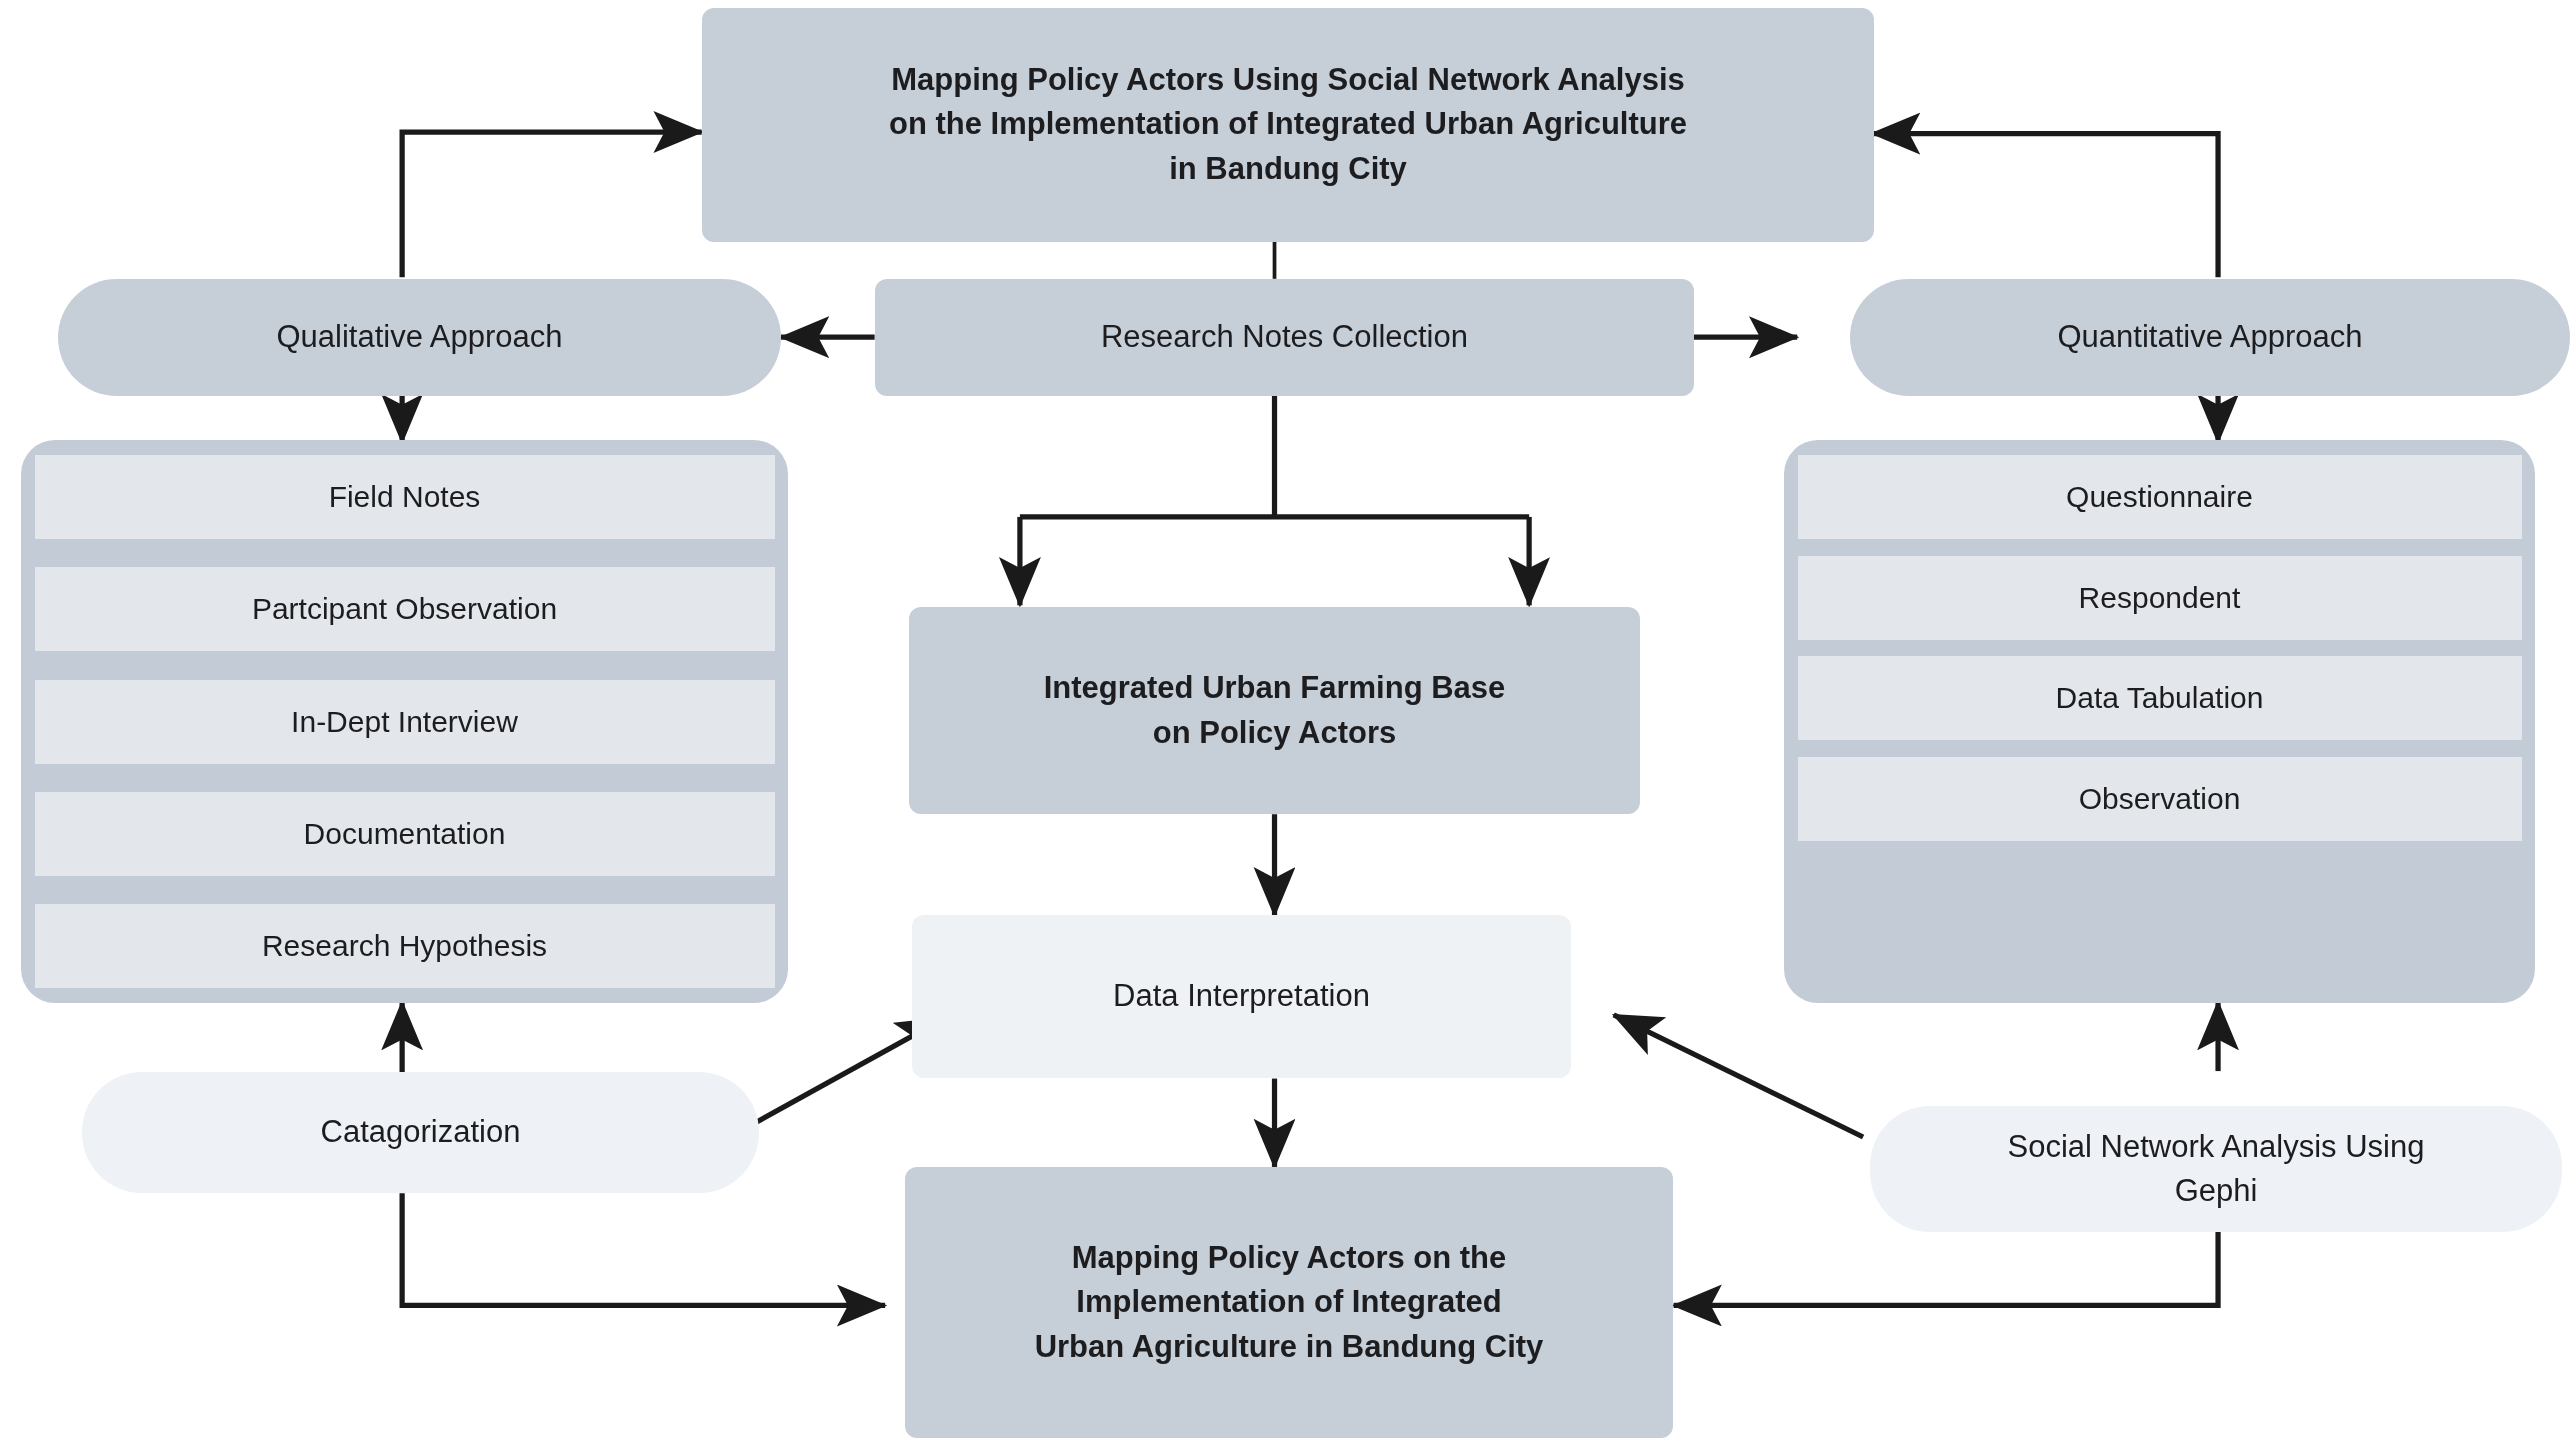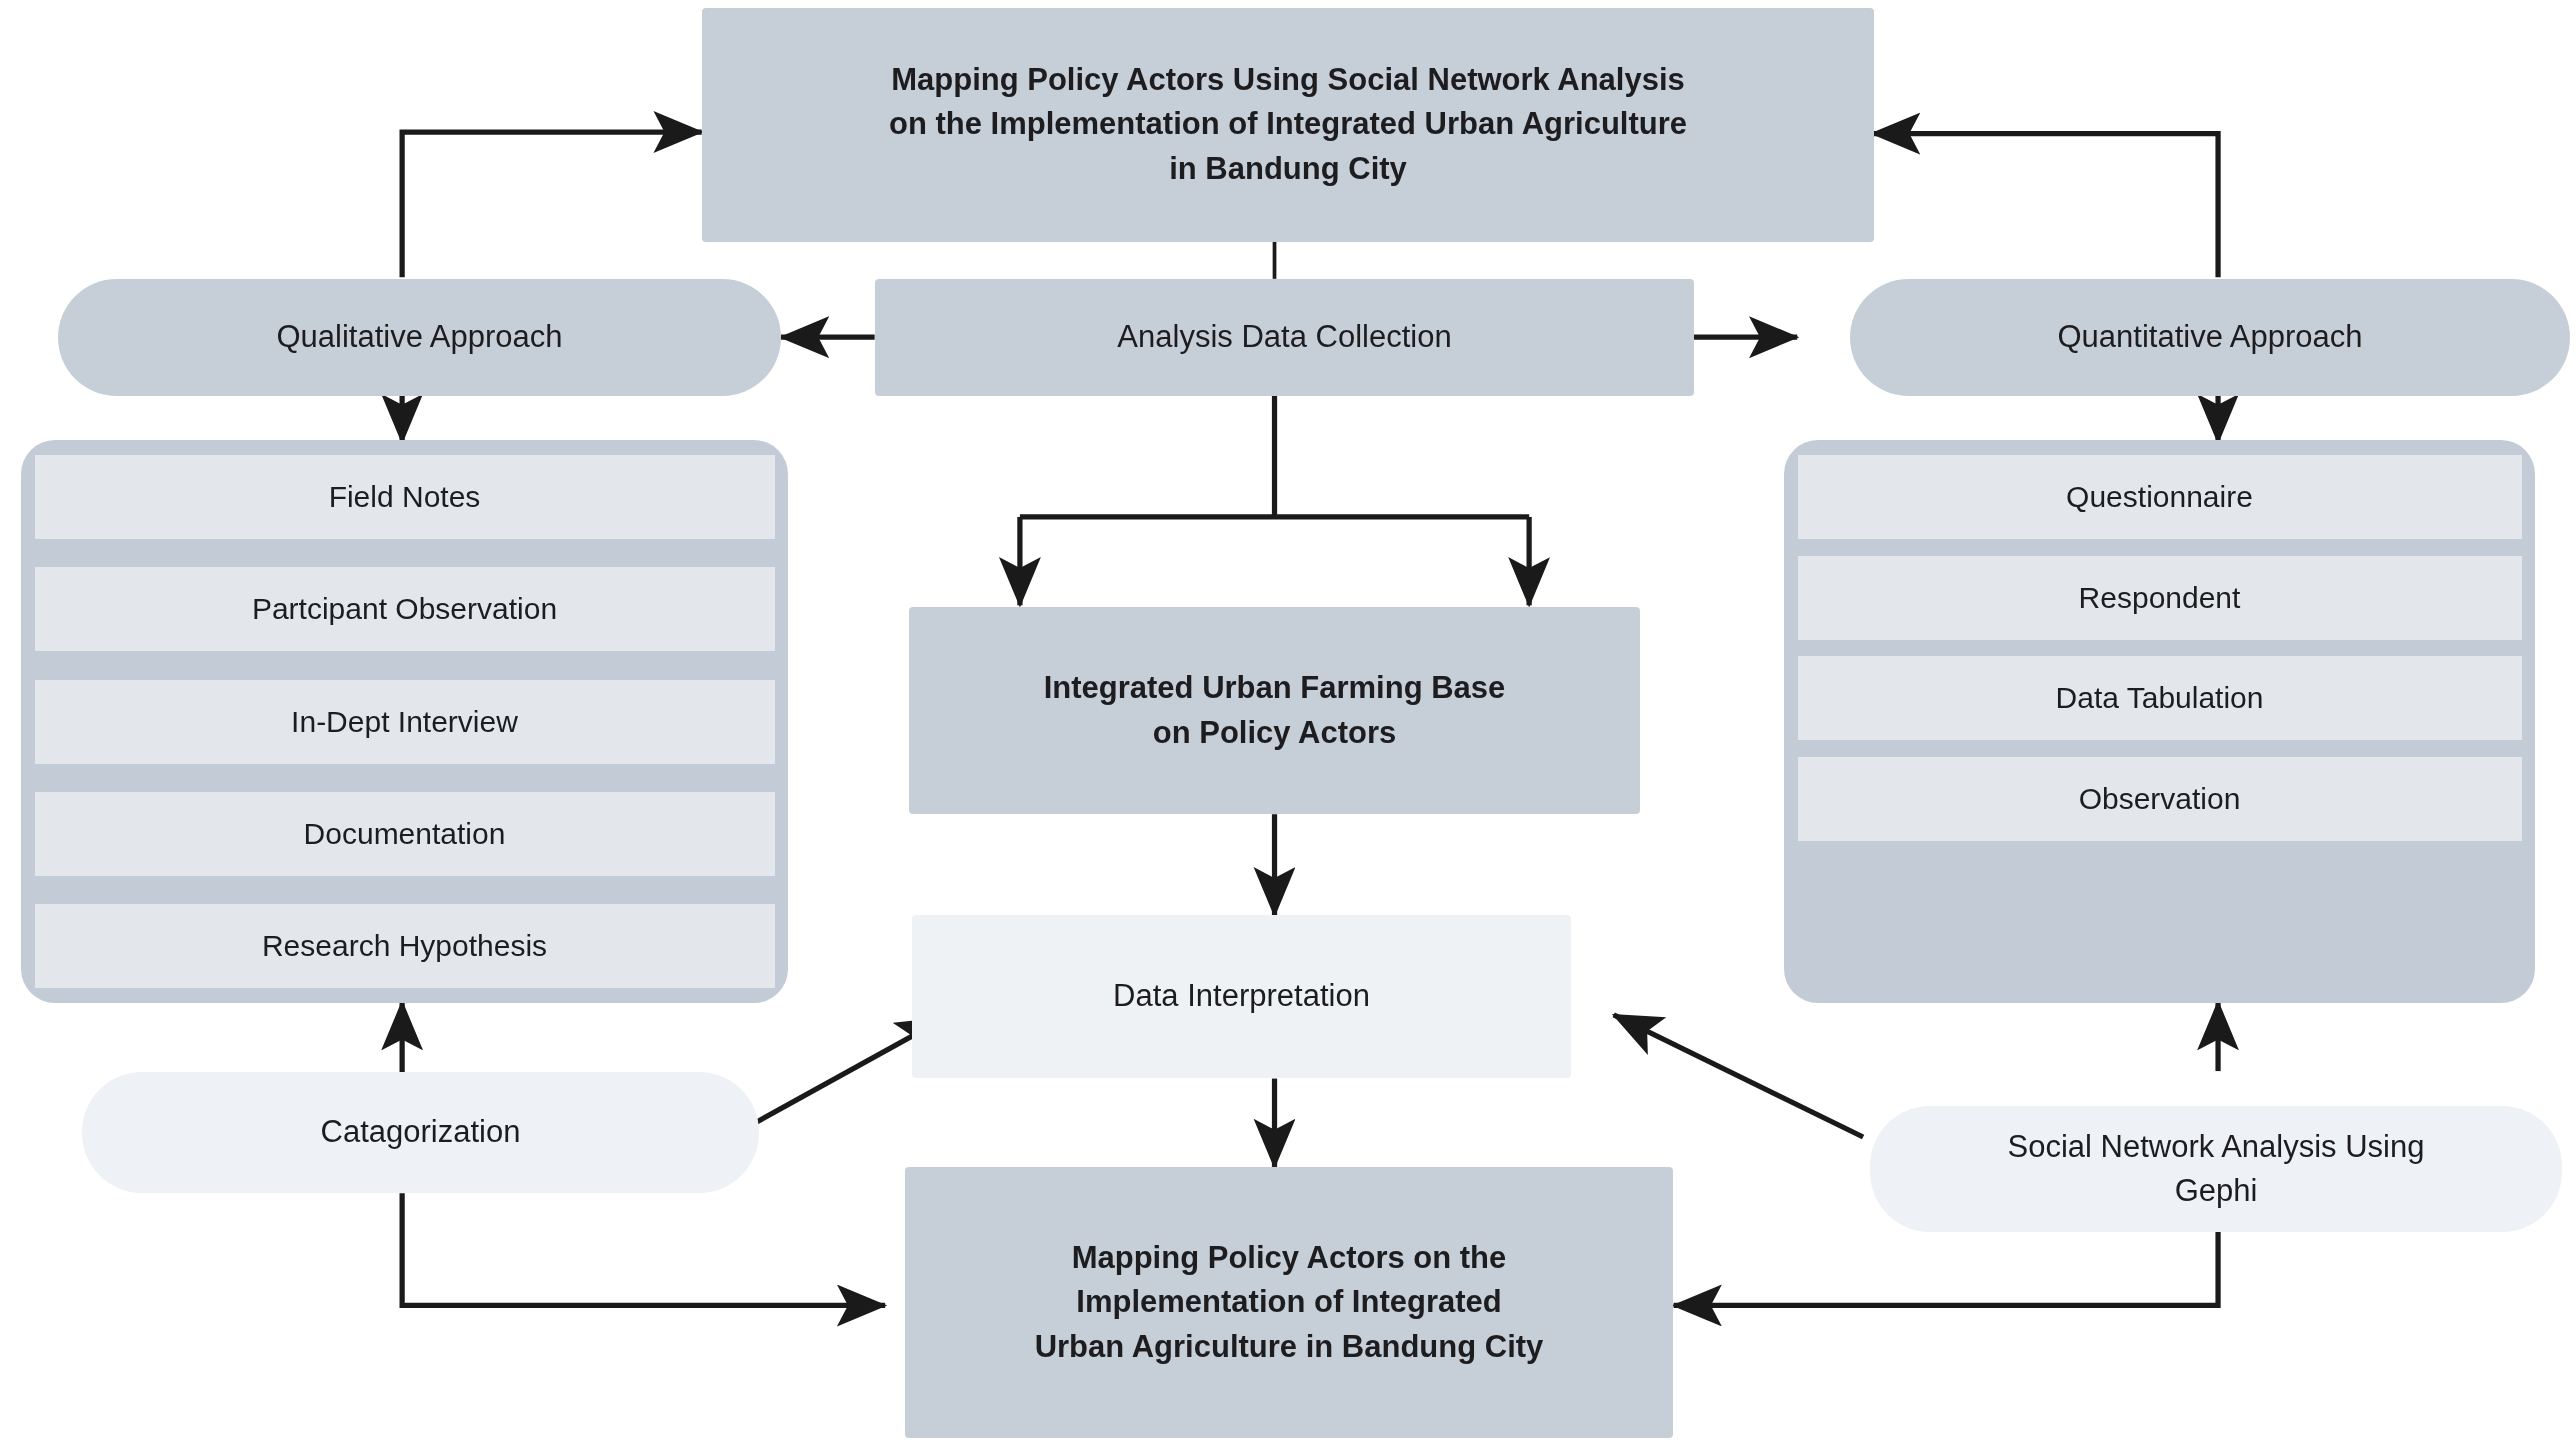--- a/index.html
+++ b/index.html
@@ -41,21 +41,21 @@
   .node-text {
     display: block;
     width: 100%;
   }
 
   
   .fill-mid    { background: #c6ced8; }
   .fill-light  { background: #eff2f5; }
   .fill-pale   { background: #eef2f6; }
 
-  .rect        { border-radius: 4px; }
+  .rect        { border-radius: 12px; }
   .pill        { border-radius: 60px; }
 
   .bold { font-weight: bold; }
 
   .group-box {
     position: absolute;
     box-sizing: border-box;
     border-radius: 34px;
     background: #c3ccd6;
     padding: 15px 13.5px;
@@ -131,21 +131,21 @@
       <span>on the Implementation of Integrated Urban Agriculture</span><br>
       <span>in Bandung City</span>
     </span>
   </div>
 
   <div class="node pill fill-mid" style="left:58px; top:279px; width:723px; height:117px; font-size:31px;">
     <span class="node-text">Qualitative Approach</span>
   </div>
 
   <div class="node rect fill-mid" style="left:875px; top:279px; width:819px; height:117px; font-size:31px;">
-    <span class="node-text">Analysis Data Collection</span>
+    <span class="node-text">Research Notes Collection</span>
   </div>
 
   <div class="node pill fill-mid" style="left:1850px; top:279px; width:720px; height:117px; font-size:31px;">
     <span class="node-text">Quantitative Approach</span>
   </div>
 
   <div class="group-box" style="left:21px; top:440px; width:767px; height:563px;">
     <div class="group-item" style="height:84px; font-size:30px;">
       <span>Field Notes</span>
     </div>

